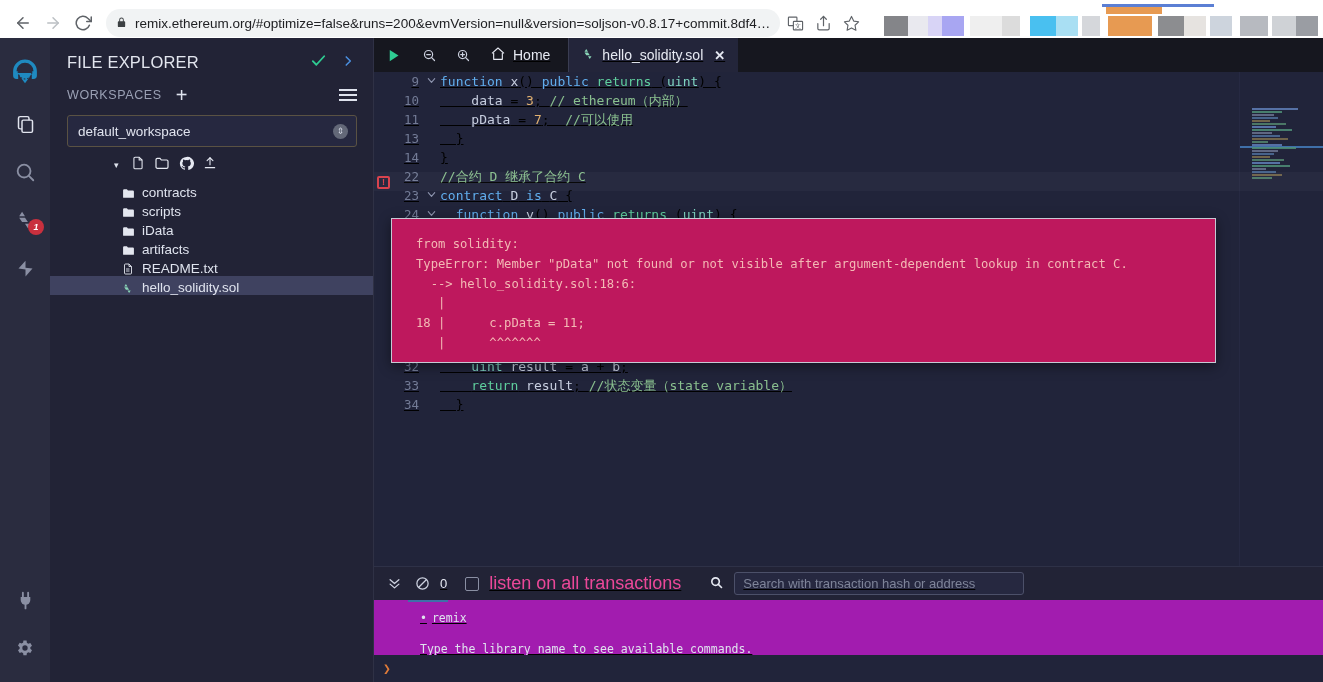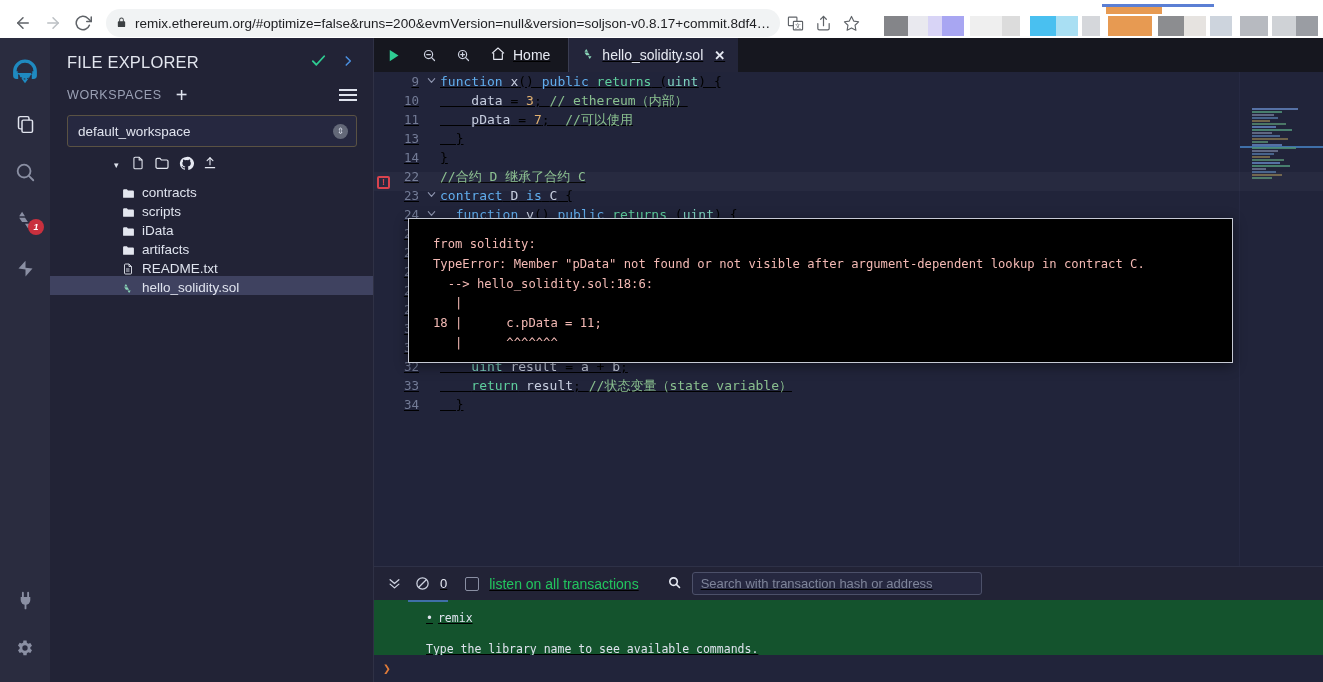--- a/index.html
+++ b/index.html
@@ -222,23 +222,23 @@
     background: #21243a;
     border-left: 1px solid #262942;
     overflow: hidden;
   }
   .mm-line { height: 2px; margin: 1px 0 0 12px; opacity: .85; }
   #mm-slider { position:absolute; left:0; top:74px; width:84px; height:2px; background:#3f6fa8; }
 
   
   #err-popup {
     position: absolute;
-    left: 34px; top: 146px;
+    left: 17px; top: 146px;
     width: 825px; height: 145px;
-    background: #000000;
+    background: #be185d;
     border: 1px solid #c6c9d4;
     box-shadow: 0 3px 12px rgba(0,0,0,.45);
     padding: 16px 18px 10px 24px;
     z-index: 20;
     font-family: "DejaVu Sans Mono", monospace;
     font-size: 12.2px;
     color: #f3b9b4;
     line-height: 1.62;
     white-space: pre;
     overflow: hidden;
@@ -264,33 +264,33 @@
     display: flex; align-items: center;
     padding-left: 6px;
     border-top: 1px solid #2e3147;
   }
   .tt-ic { width: 28px; display:flex; align-items:center; justify-content:center; color:#cdd2e0; font-size:14px;}
   #tt-count { color:#e6e9f2; font-size:13px; padding: 0 10px 0 4px;}
   #tt-check {
     width: 14px; height: 14px; border: 1px solid #8a8fa3; border-radius: 2px;
     margin: 0 10px 0 8px;
   }
-  #tt-listen { color:#22c55e; font-size: 14px; }
+  #tt-listen { color:#ec4899; font-size: 18px; }
   #tt-search-ic { color:#e6e9f2; font-size: 14px; margin: 0 10px 0 28px; font-weight:bold;}
   #tt-search {
     flex: 0 0 290px; height: 23px;
     border: 1px solid #4c5069; border-radius: 3px;
     background: #262840;
     display:flex; align-items:center; padding: 0 8px;
   }
   #tt-search span { color:#7e8499; font-size: 13px; }
   #term-body {
     flex: 1 1 auto;
-    background: #14532d;
-    padding: 9px 0 0 14px;
+    background: #a21caf;
+    padding: 9px 0 0 8px;
     font-family: "DejaVu Sans Mono", monospace;
     color: #dfe3ee;
     position: relative;
     overflow: hidden;
   }
   #term-underline { position:absolute; left: 34px; top: 0; width: 40px; height: 2px; background:#3f6fa8;}
   .term-line { font-size: 11.5px; padding-left: 38px; line-height: 1.65; }
   .term-line .bullet { color:#dfe3ee; margin-right: 5px; }
   #term-hint { font-size: 11.5px; padding: 14px 0 0 38px; color: #dfe3ee; }
   #term-prompt-row {

